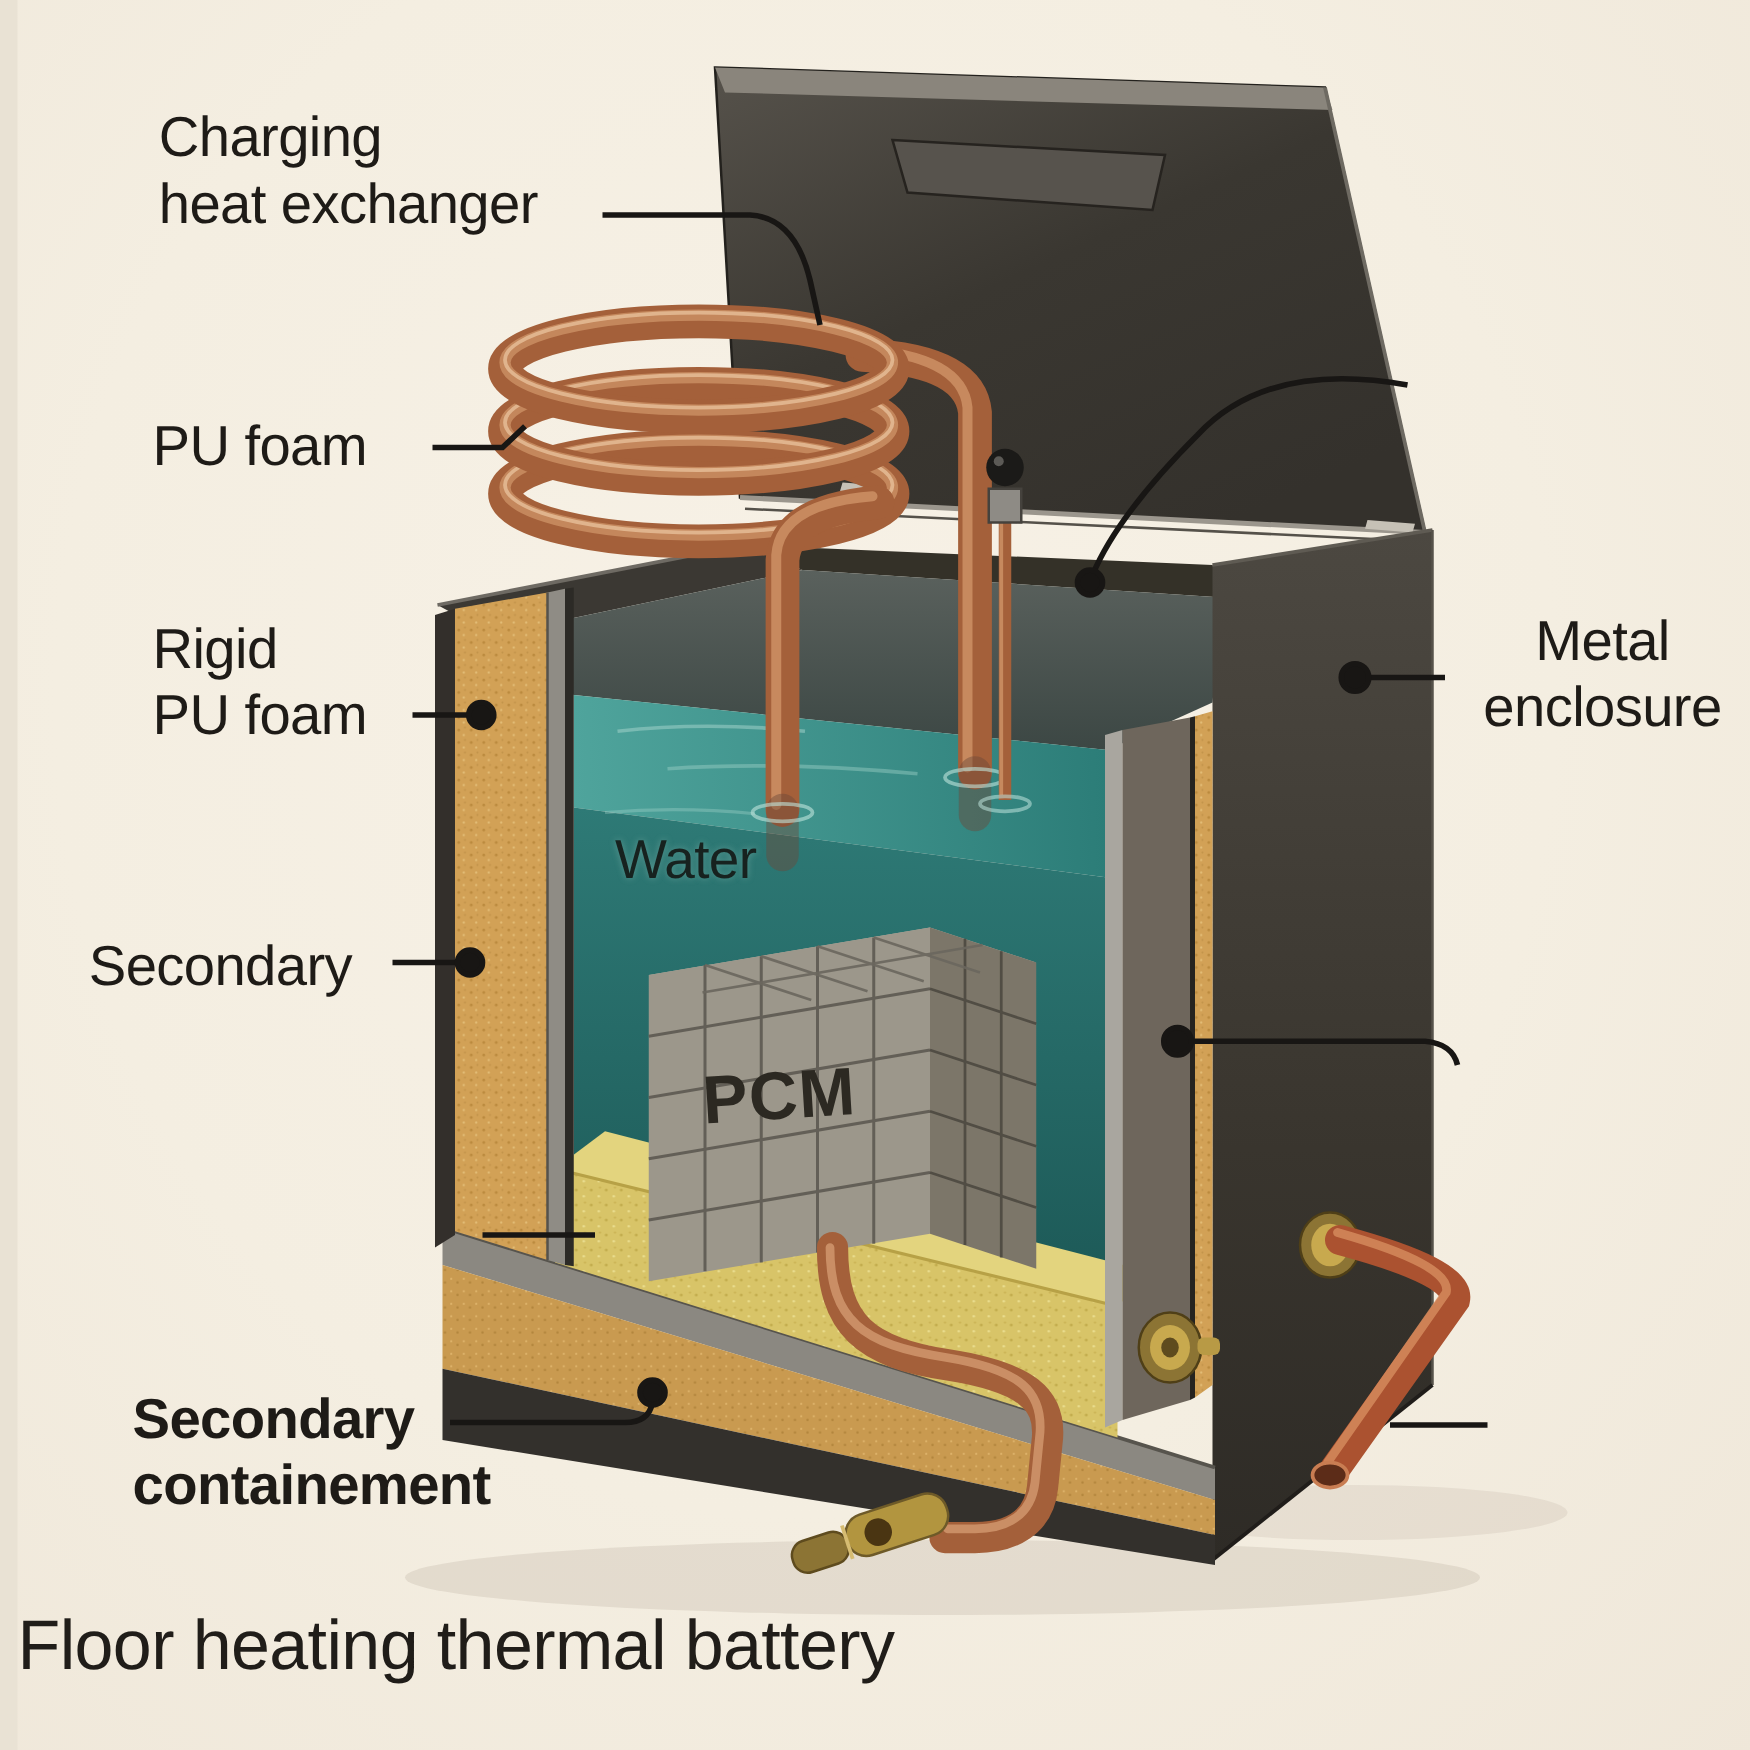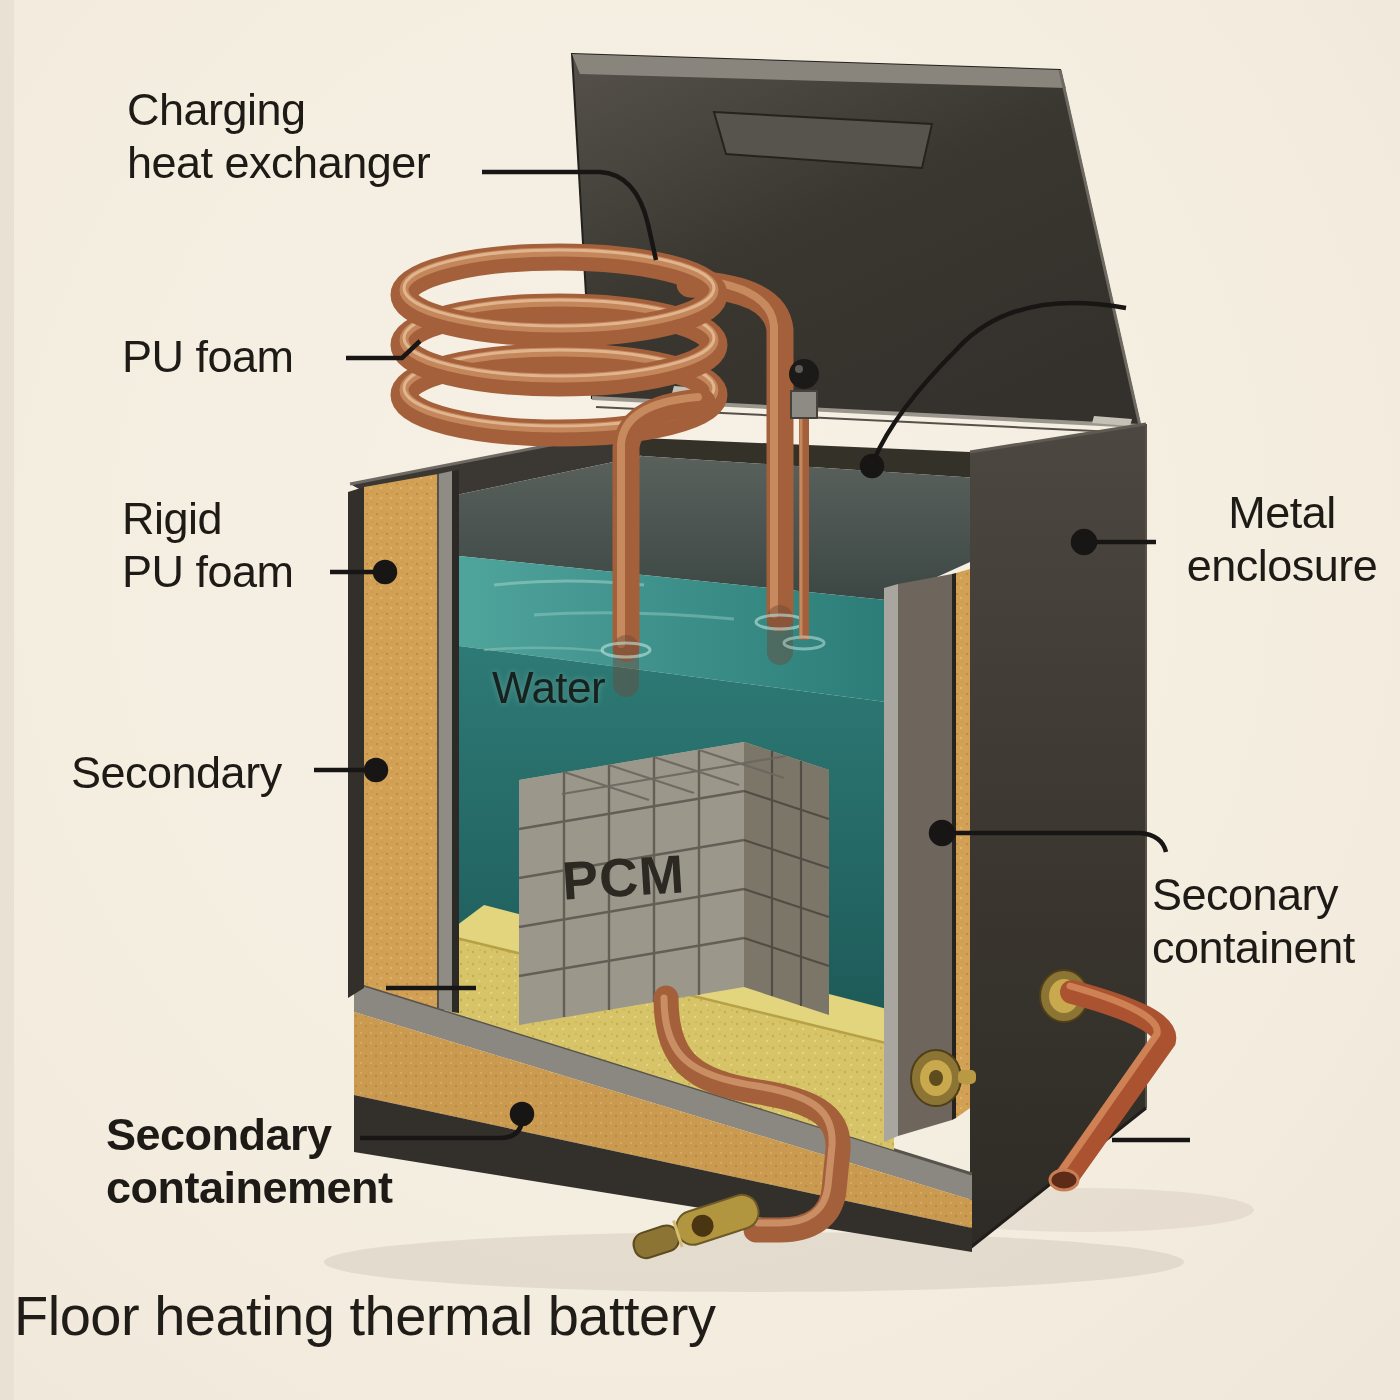--- a/index.html
+++ b/index.html
@@ -247,19 +247,17 @@
 <div class="lbl" style="left:113px;top:83px;">Charging
 heat exchanger</div>
 <div class="lbl" style="left:108px;top:330px;">PU foam</div>
 <div class="lbl" style="left:108px;top:492px;">Rigid
 PU foam</div>
 <div class="lbl" style="left:57px;top:746px;">Secondary</div>
 <div class="lbl" style="left:92px;top:1108px;font-weight:bold;">Secondary
 containement</div>
 <div class="lbl center" style="left:1148px;top:486px;width:240px;">Metal
 enclosure</div>
-<div class="lbl" style="left:1138px;top:868px;">Seconary
-containent</div>
 <div class="lbl lbl-water" style="left:438px;top:662px;">Water</div>
 <div class="lbl lbl-pcm" style="left:548px;top:846px;">PCM</div>
 <div class="title" style="top:1283px;">Floor heating thermal battery</div>
 
 </div>
 
 </body></html>

